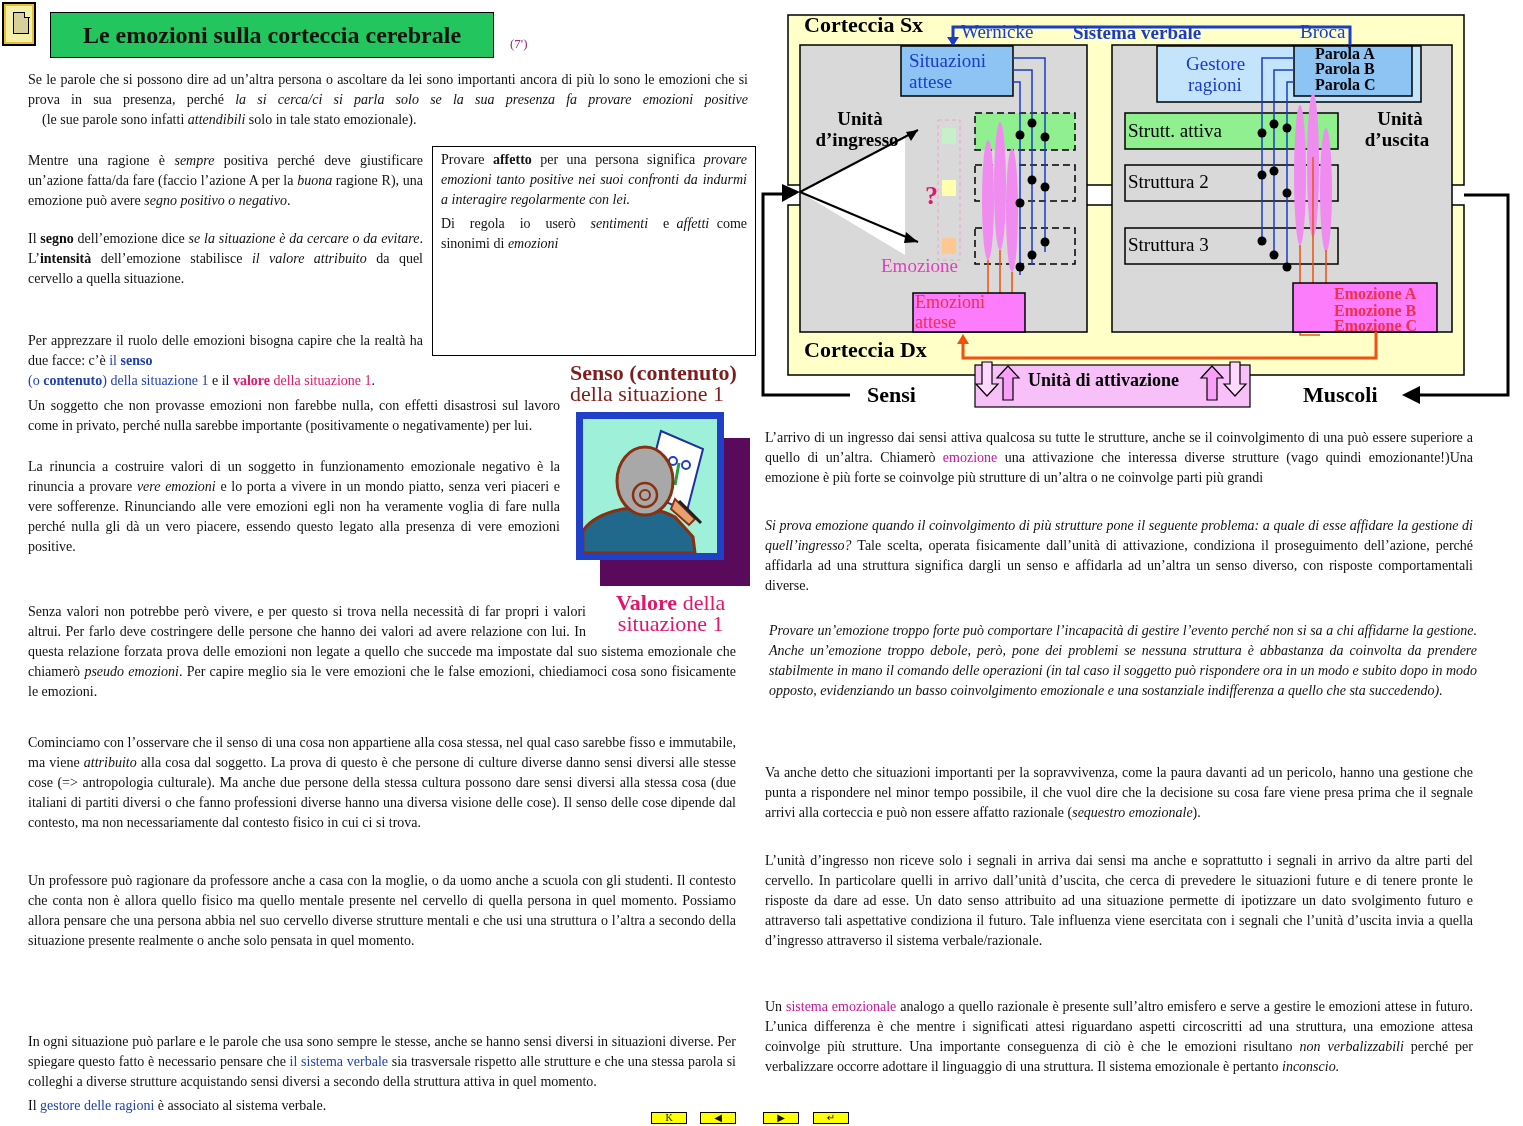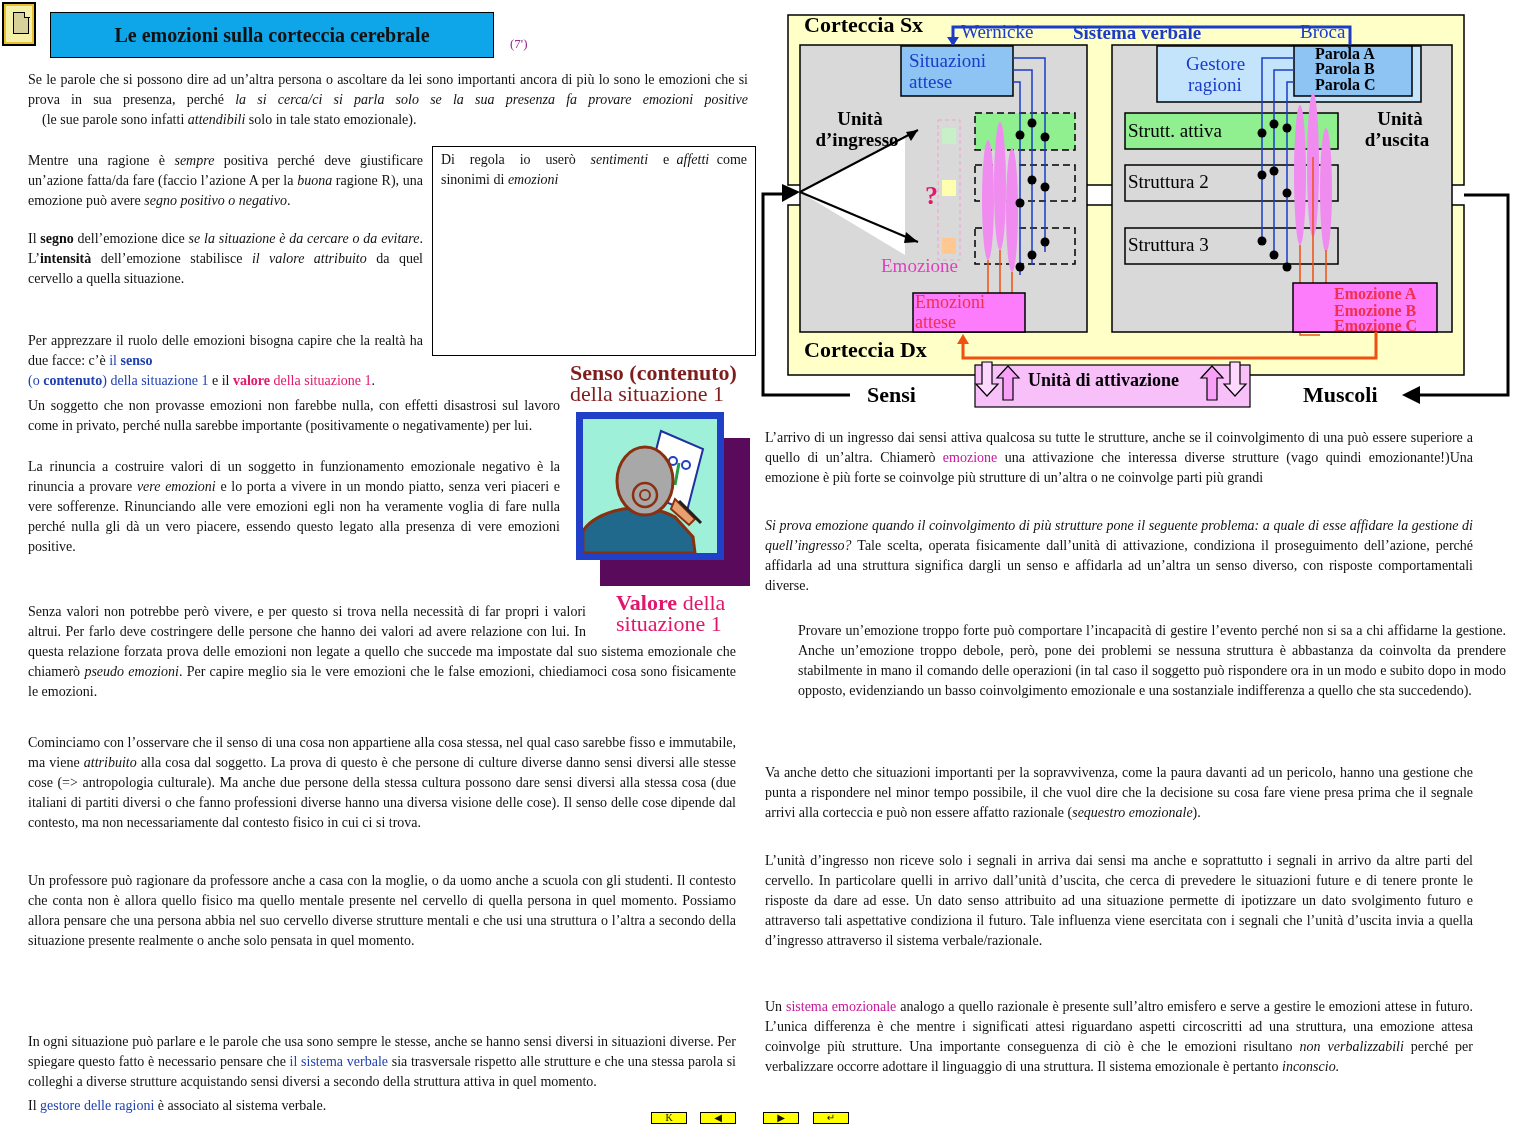--- a/index.html
+++ b/index.html
@@ -14,36 +14,36 @@
   .pink { color:#e0176b; }
   .mag { color:#c8149a; }
 
   
   #doc-icon { left:2px; top:2px; width:34px; height:44px; background:#f4f0a8;
               border:2px solid #000; box-sizing:border-box; box-shadow:inset 0 0 0 2px #e8c030; }
   #doc-icon .page { position:absolute; left:9px; top:8px; width:14px; height:20px;
               background:#d8d09a; border:1.5px solid #000; }
   #doc-icon .page:after { content:""; position:absolute; right:-1.5px; top:-1.5px; width:5px; height:5px;
               background:#f4f0a8; border-left:1.5px solid #000; border-bottom:1.5px solid #000; }
-  #title-box { left:50px; top:12px; width:444px; height:46px; background:#0ea5e9;
+  #title-box { left:50px; top:12px; width:444px; height:46px; background:#22c55e;
                border:1.5px solid #000; box-sizing:border-box; display:flex; align-items:center; justify-content:center;
-               font-size:20px; font-weight:bold; }
+               font-size:24px; font-weight:bold; }
   #time-tag { left:510px; top:36px; font-size:13px; color:#9a2a8a; }
 
   
   #sent-box { left:432px; top:146px; width:324px; height:210px; border:1.5px solid #000; box-sizing:border-box;
               padding:3px 8px; background:#fff; }
   #sent-box p { margin:0 0 4px 0; }
 
   
   #pic-shadow { left:600px; top:438px; width:150px; height:148px; background:#5a0a5a; }
   #pic-frame { left:576px; top:412px; width:148px; height:148px; background:#2040c8; }
   #pic-inner { left:583px; top:419px; width:134px; height:134px; background:#9ef0d8; overflow:hidden; }
   #senso-cap { left:570px; top:362px; font-size:22px; line-height:21px; color:#7f1d1d; }
-  #valore-cap { left:616px; top:592px; font-size:22px; line-height:21px; color:#e0176b; }
+  #valore-cap { left:616px; top:592px; font-size:22px; line-height:21px; color:#e0176b; text-align:center; }
 
   
   #diagram { left:760px; top:10px; width:763px; height:405px; }
 
   
   .navbtn { top:1112px; width:36px; height:12px; background:#ffff00; border:1px solid #000; box-sizing:border-box;
             display:flex; align-items:center; justify-content:center; font-size:10px; line-height:10px; cursor:pointer; }
 </style>
 </head>
 <body>
@@ -98,20 +98,21 @@
 
 <div class="abs txt" style="left:28px; top:996px; width:708px;margin-top:36px;">
   <span>In ogni situazione può parlare e le parole che usa sono sempre le stesse, anche se hanno sensi diversi in situazioni diverse.  Per  spiegare  questo  fatto  è  necessario pensare che </span><span class="blue">il sistema verbale</span><span> sia trasversale rispetto alle strutture e che una stessa parola si colleghi a diverse strutture acquistando sensi diversi a secondo della struttura attiva in quel momento.</span>
 </div>
 
 <div class="abs txt" style="left:28px; top:1096px; width:708px;">
   <span>Il </span><span class="blue">gestore delle ragioni</span><span> è associato al sistema verbale.</span>
 </div>
 
 <div id="sent-box" class="abs txt">
+  <p><span>Provare </span><span class="b">affetto</span><span> per una persona significa </span><span class="i">provare emozioni tanto positive nei suoi confronti da indurmi a interagire regolarmente con lei.</span></p>
   <p><span style="white-space:pre">Di  regola  io  userò  </span><span class="i">sentimenti</span><span style="white-space:pre">  e </span><span class="i">affetti</span><span> come sinonimi di </span><span class="i">emozioni</span></p>
 </div>
 
 <div id="senso-cap" class="abs">
   <div><span class="b" style="font-weight:bold">Senso (</span><span class="b">contenuto</span><span class="b">)</span></div>
   <div>della situazione 1</div>
 </div>
 <div id="pic-shadow" class="abs"></div>
 <div id="pic-frame" class="abs"></div>
 <div id="pic-inner" class="abs">
@@ -267,21 +268,21 @@
 </div>
 
 <div class="abs txt" style="left:765px; top:428px; width:708px;">
   <span>L’arrivo di un ingresso dai sensi attiva qualcosa su tutte le strutture, anche se il coinvolgimento di una può essere superiore a quello di un’altra. Chiamerò </span><span class="mag">emozione</span><span> una attivazione che interessa diverse strutture (vago quindi emozionante!)Una emozione è più forte se coinvolge più strutture di un’altra o ne coinvolge parti più grandi</span>
 </div>
 
 <div class="abs txt" style="left:765px; top:516px; width:708px;">
   <span class="i">Si prova emozione quando il coinvolgimento di più strutture pone il seguente problema: a quale di esse affidare la gestione di quell’ingresso?</span><span>   Tale  scelta,  operata fisicamente dall’unità di attivazione, condiziona il proseguimento dell’azione, perché affidarla ad una struttura significa dargli un senso e affidarla ad un’altra un senso diverso, con risposte comportamentali diverse.</span>
 </div>
 
-<div class="abs txt" style="left:798px; top:621px; width:708px;">
+<div class="abs txt" style="left:769px; top:621px; width:708px;font-style:italic;">
   <span>Provare un’emozione troppo forte può comportare l’incapacità di gestire l’evento perché non si sa a chi affidarne la gestione.   Anche  un’emozione  troppo  debole, però, pone dei problemi se nessuna struttura è abbastanza da coinvolta da prendere stabilmente in mano il comando delle operazioni    (in  tal  caso  il  soggetto  può rispondere ora in un modo e subito dopo in modo opposto, evidenziando un basso coinvolgimento emozionale e una sostanziale indifferenza a quello che sta succedendo).</span>
 </div>
 
 <div class="abs txt" style="left:765px; top:763px; width:708px;">
   <span>Va anche detto che situazioni importanti per la sopravvivenza, come la paura davanti ad un pericolo, hanno una gestione che punta a rispondere nel minor tempo possibile, il che vuol dire che la decisione su cosa fare viene presa prima che il segnale arrivi alla corteccia e può non essere affatto razionale (</span><span class="i">sequestro emozionale</span><span>).</span>
 </div>
 
 <div class="abs txt" style="left:765px; top:851px; width:708px;">
   <span>L’unità d’ingresso non riceve solo i segnali in arriva dai sensi ma anche e soprattutto i segnali in arrivo da altre parti del cervello.    In  particolare  quelli  in arrivo dall’unità d’uscita, che cerca di prevedere le situazioni future e di tenere pronte le risposte da dare ad esse. Un  dato  senso  attribuito  ad  una  situazione permette di ipotizzare un dato svolgimento futuro e attraverso tali aspettative condiziona il futuro.  Tale  influenza  viene  esercitata  con  i  segnali  che  l’unità d’uscita invia a quella d’ingresso attraverso il sistema verbale/razionale.</span>
 </div>

